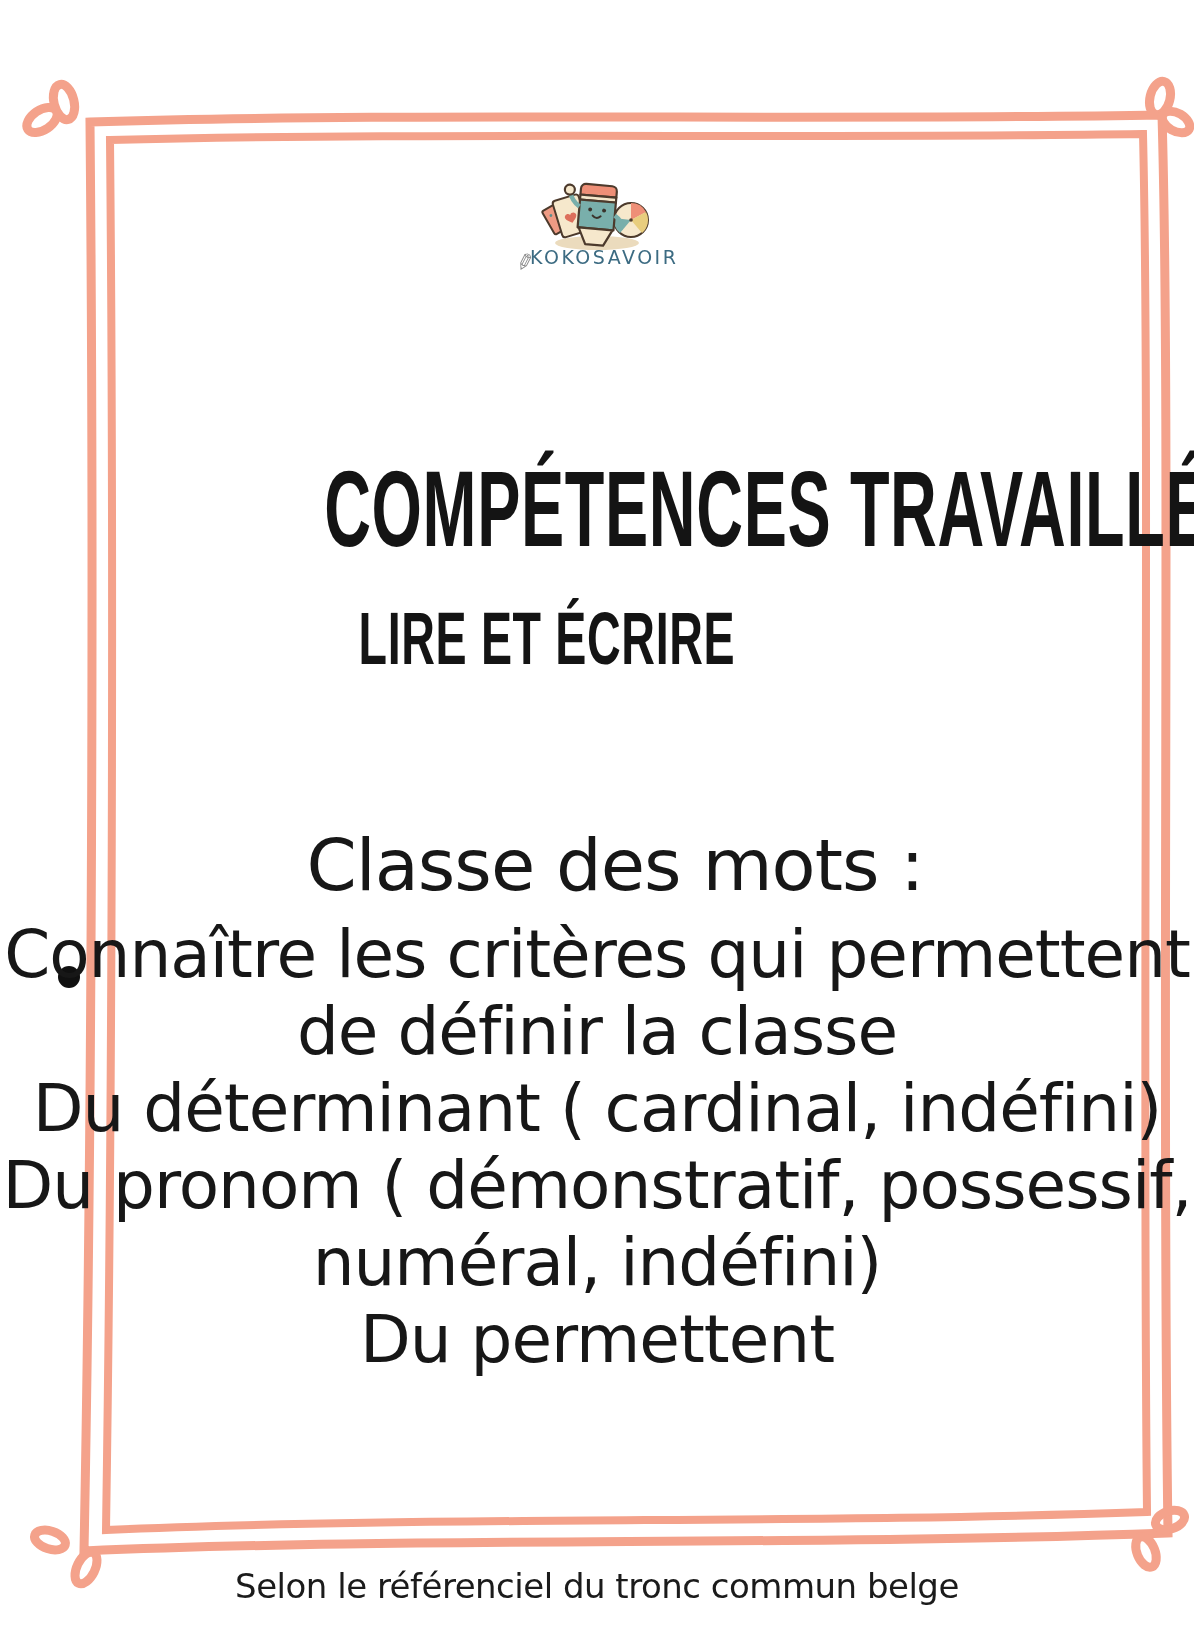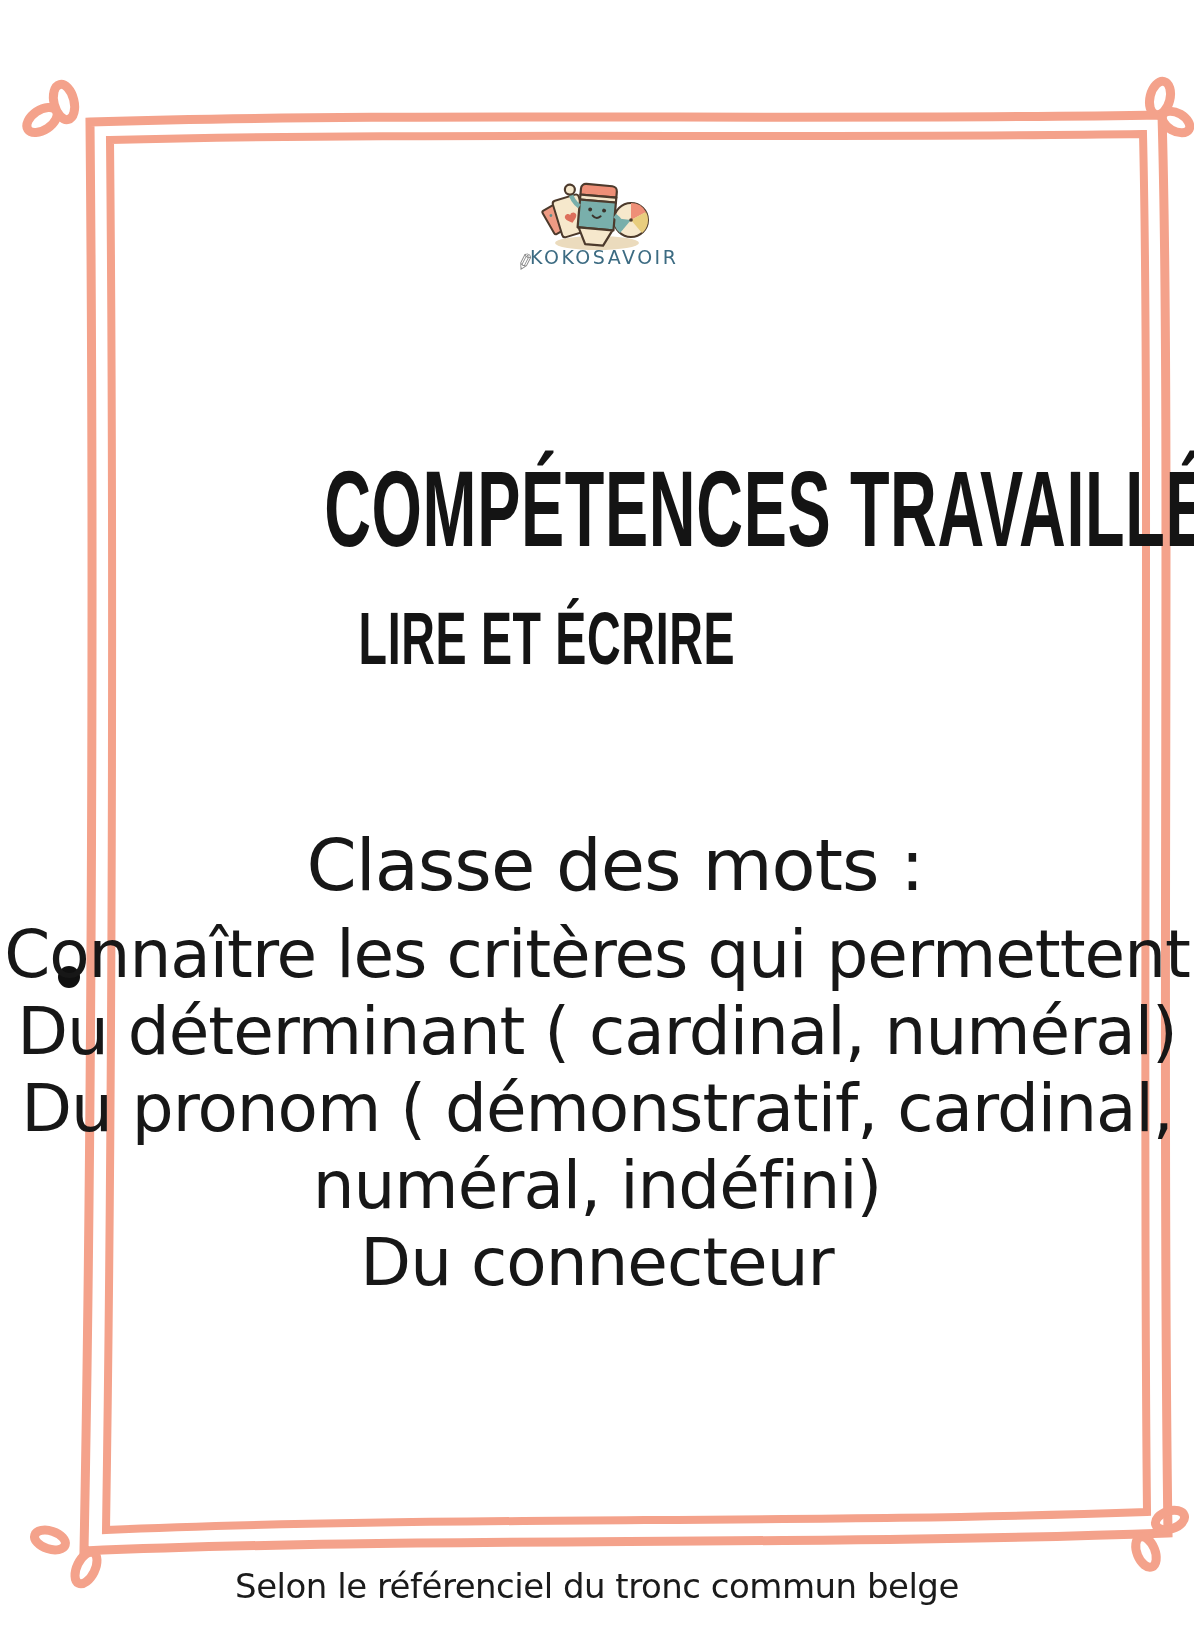--- a/index.html
+++ b/index.html
@@ -99,21 +99,22 @@
     <span class="squish t">COMPÉTENCES TRAVAILLÉES</span>
   </div>
   <div class="subtitle-wrap">
     <span class="squish s">LIRE ET ÉCRIRE</span>
   </div>
 
   <div class="heading">Classe des mots :</div>
   <span class="bullet-dot"></span>
   <div class="bodytext">
     <div>Connaître les critères qui permettent</div>
-    <div>Du déterminant ( cardinal, numéral)</div>
-    <div>Du pronom ( démonstratif, cardinal,</div>
+    <div>de définir la classe</div>
+    <div>Du déterminant ( cardinal, indéfini)</div>
+    <div>Du pronom ( démonstratif, possessif,</div>
     <div>numéral, indéfini)</div>
-    <div>Du connecteur</div>
+    <div>Du permettent</div>
   </div>
 
   <div class="footer">Selon le référenciel du tronc commun belge</div>
 
 </div>
 
 </body></html>

